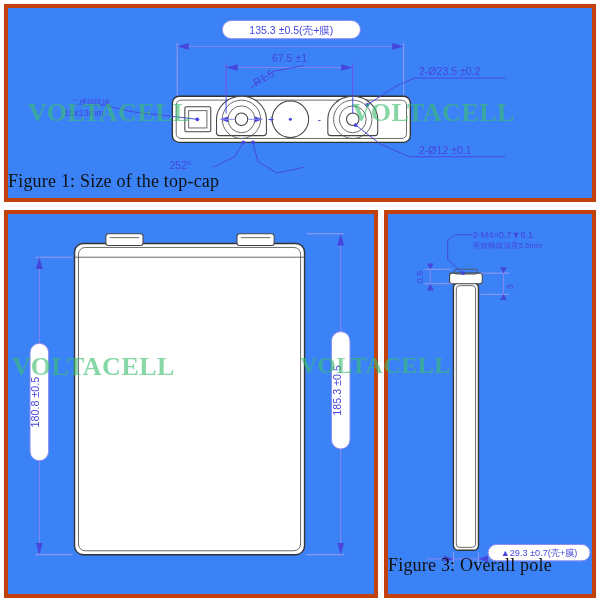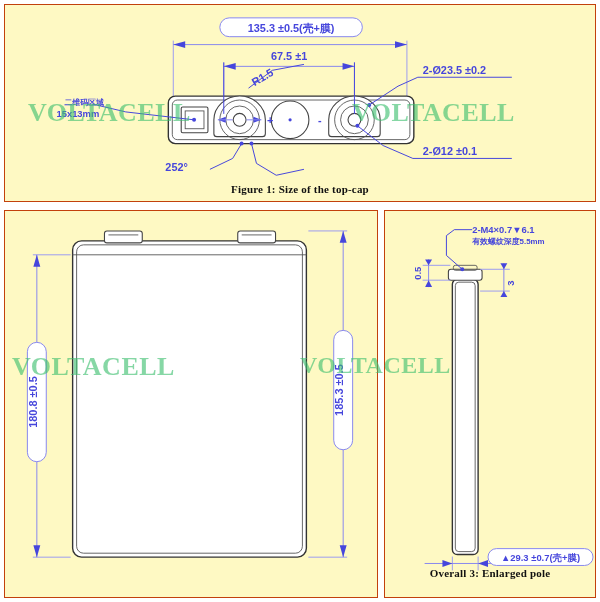--- a/index.html
+++ b/index.html
@@ -16,35 +16,33 @@
   }
   #root {
     position: relative;
     width: 600px;
     height: 602px;
     background: #ffffff;
   }
   
   .panel {
     position: absolute;
-    border: 1px solid #c2410c;
-    background: #fef9c3;
+    border: 4px solid #c2410c;
+    background: #3b82f6;
     box-sizing: border-box;
-    font-weight: bold;
   }
   #panel-topcap { left: 4px;  top: 4px;   width: 592px; height: 198px; }
   #panel-overall{ left: 4px;  top: 210px; width: 374px; height: 388px; }
   #panel-pole   { left: 384px;top: 210px; width: 212px; height: 388px; }
 
   .caption {
     position: absolute;
     width: 100%;
-    text-align: center;
     font-family: "Liberation Serif", serif;
-    font-size: 11px;
+    font-size: 18px;
     color: #111111;
     letter-spacing: 0.2px;
   }
 
   
   .draw {
     position: absolute;
     left: 0; top: 0;
     width: 100%;
     height: 100%;
@@ -228,21 +226,21 @@
 
       <line class="extline" x1="68" y1="348" x2="68" y2="362"></line>
       <line class="extline" x1="94" y1="348" x2="94" y2="362"></line>
       <line class="dimline" x1="40" y1="355" x2="108" y2="355"></line>
       <polygon class="arrowfill" points="68,355 58,351.5 58,358.5"></polygon>
       <polygon class="arrowfill" points="94,355 104,351.5 104,358.5"></polygon>
       <rect x="104" y="340" width="106" height="17" rx="8.5" ry="8.5" fill="#ffffff" stroke="#8888ee" stroke-width="1"></rect>
       <text class="dim-sm" x="157" y="352" text-anchor="middle">▲29.3 ±0.7(壳+膜)</text>
     </svg>
 
-    <div class="caption" style="bottom:18px;">Overall 3: Enlarged pole</div>
+    <div class="caption" style="bottom:18px;">Figure 3: Overall pole</div>
   </div>
 
   <div class="wm" id="wm1">VOLTACELL</div>
   <div class="wm" id="wm2">VOLTACELL</div>
   <div class="wm" id="wm3">VOLTACELL</div>
   <div class="wm" id="wm4">VOLTACELL</div>
 
 </div>
 
 </body></html>

